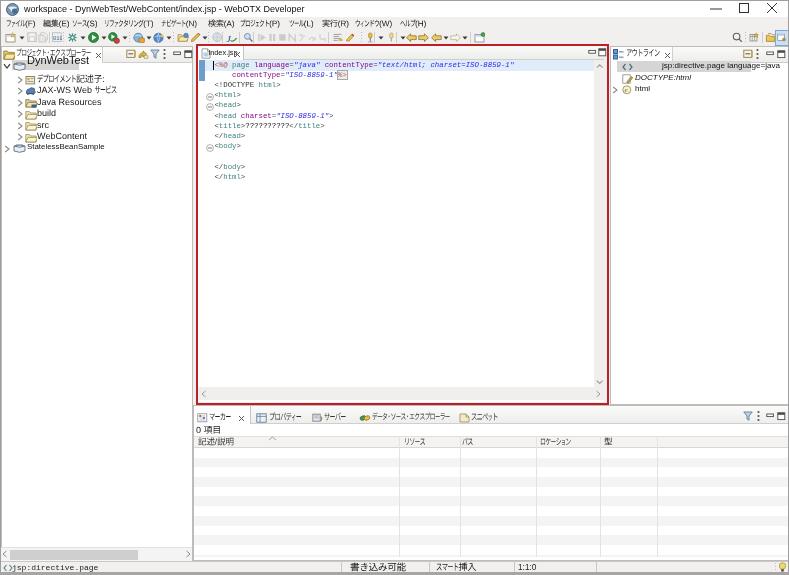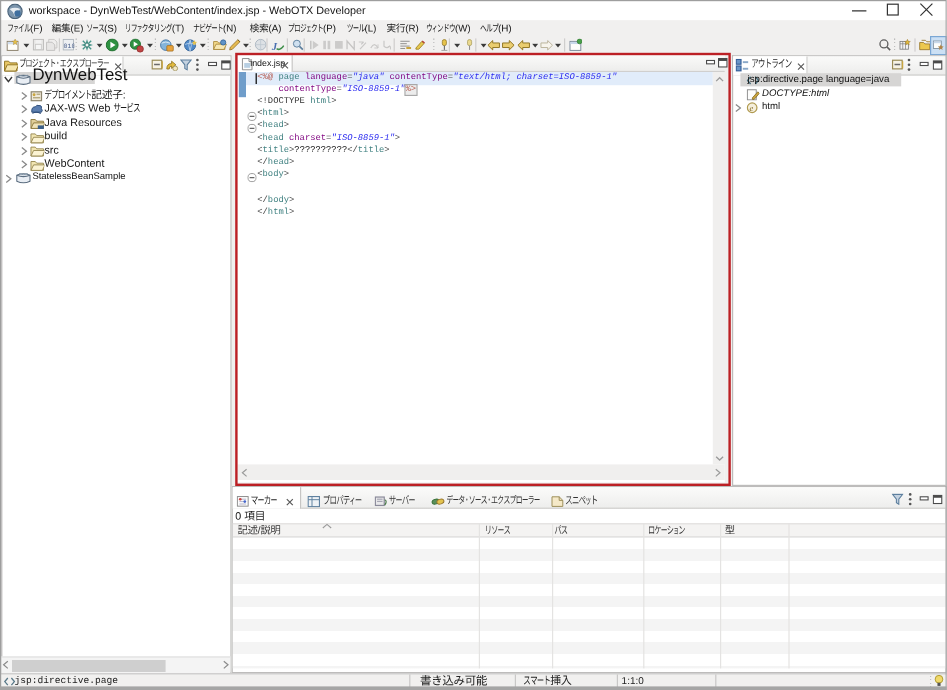--- a/index.html
+++ b/index.html
@@ -287,21 +287,21 @@
   </svg>
 <div class="a" style="left:12px;top:59.8px;width:67px;height:10px;background:#d6d5d4"></div>
 <svg class="a" style="left:3px;top:61.5px;" width="8" height="8" viewBox="0 0 8 8">
     <path d="M1 2.2 L4 6 L7 2.2" stroke="#3a3a3a" fill="none" stroke-width="1.2"></path>
   </svg>
 <svg class="a" style="left:13px;top:60.5px;" width="13" height="11" viewBox="0 0 13 11">
     <path d="M1 3 Q6.5 0.6 12 3 L12 8 Q6.5 10.6 1 8Z" fill="#e9eef4" stroke="#5c6e80" stroke-width="0.9"></path>
     <path d="M1 3 Q6.5 5.4 12 3" fill="none" stroke="#5c6e80" stroke-width="0.9"></path>
     <path d="M3 1.6 Q6.5 3.6 10 1.6" fill="none" stroke="#8294a6" stroke-width="0.8"></path>
   </svg>
-<div class="a t" style="left:27px;top:54px;font-size:14px;color:#111;">DynWebTest</div>
+<div class="a t" style="left:27px;top:54px;font-size:11px;color:#111;">DynWebTest</div>
 <svg class="a" style="left:17px;top:75.5px;" width="6" height="8" viewBox="0 0 6 8">
     <path d="M1.2 1 L5 4 L1.2 7" stroke="#8a8a8a" fill="none" stroke-width="1.1"></path>
   </svg>
 <svg class="a" style="left:25px;top:74.5px;" width="11" height="10" viewBox="0 0 11 10">
     <rect x="1" y="1.5" width="8.6" height="7.4" fill="#efe9da" stroke="#8d856e"></rect>
     <circle cx="3.4" cy="4" r="1.2" fill="#caa53d"></circle>
     <path d="M5.5 3.5 h3 M2.5 6.5 h6" stroke="#9a8b55" stroke-width="0.8"></path>
   </svg>
 <svg class="a" style="left:37px;top:74.6px;overflow:visible" width="69" height="12">
     <path transform="translate(0,7.0)" d="M1.3 -6.6V-5.8C1.4 -5.8 1.6 -5.9 1.8 -5.9C2.2 -5.9 3.7 -5.9 4 -5.9C4.2 -5.9 4.4 -5.8 4.6 -5.8V-6.6C4.4 -6.5 4.2 -6.5 4 -6.5C3.7 -6.5 2.2 -6.5 1.8 -6.5C1.6 -6.5 1.4 -6.6 1.3 -6.6ZM4.9 -7.3 4.6 -7.1C4.7 -6.8 5 -6.2 5.1 -5.9L5.4 -6.1C5.3 -6.4 5.1 -7 4.9 -7.3ZM5.6 -7.7 5.3 -7.5C5.4 -7.1 5.6 -6.6 5.8 -6.2L6.1 -6.4C6 -6.8 5.8 -7.3 5.6 -7.7ZM0.5 -4.3V-3.6C0.7 -3.6 0.9 -3.6 1.1 -3.6H2.9C2.9 -2.7 2.9 -2 2.6 -1.4C2.3 -0.8 1.9 -0.3 1.4 0L1.9 0.5C2.4 0.1 2.9 -0.5 3.1 -1.1C3.3 -1.8 3.4 -2.6 3.5 -3.6H5.2C5.3 -3.6 5.5 -3.6 5.6 -3.6V-4.3C5.5 -4.3 5.3 -4.3 5.2 -4.3C4.8 -4.3 1.4 -4.3 1.1 -4.3C0.9 -4.3 0.7 -4.3 0.5 -4.3Z M10.6 -6.5C10.6 -6.8 10.8 -7.1 11 -7.1C11.3 -7.1 11.4 -6.8 11.4 -6.5C11.4 -6.1 11.3 -5.9 11 -5.9C10.8 -5.9 10.6 -6.1 10.6 -6.5ZM10.3 -6.5C10.3 -6.4 10.3 -6.3 10.4 -6.2L10.2 -6.2C9.9 -6.2 7.4 -6.2 7 -6.2C6.8 -6.2 6.6 -6.2 6.4 -6.2V-5.4C6.6 -5.4 6.8 -5.5 7 -5.5C7.4 -5.5 9.8 -5.5 10.2 -5.5C10.1 -4.6 9.8 -3.3 9.4 -2.5C8.9 -1.6 8.2 -0.8 7 -0.4L7.4 0.3C8.5 -0.2 9.3 -1 9.8 -2.1C10.3 -3 10.6 -4.5 10.8 -5.4L10.8 -5.5C10.9 -5.5 10.9 -5.5 11 -5.5C11.4 -5.5 11.7 -5.9 11.7 -6.5C11.7 -7 11.4 -7.5 11 -7.5C10.6 -7.5 10.3 -7 10.3 -6.5Z M12.1 -6.2C12.1 -5.9 12.1 -5.7 12.1 -5.5C12.1 -5.1 12.1 -1.4 12.1 -1C12.1 -0.7 12.1 -0.1 12.1 0.1H12.6L12.6 -0.5H16L16 0.1H16.5C16.5 -0 16.5 -0.7 16.5 -1C16.5 -1.4 16.5 -5 16.5 -5.5C16.5 -5.7 16.5 -5.9 16.5 -6.2C16.3 -6.1 16.1 -6.1 16 -6.1C15.7 -6.1 13 -6.1 12.6 -6.1C12.5 -6.1 12.3 -6.2 12.1 -6.2ZM12.6 -1.2V-5.4H16V-1.2Z M17.3 -3.2 17.5 -2.5C18.4 -2.9 19.3 -3.5 19.9 -4V-0.7C19.9 -0.3 19.9 0.1 19.9 0.3H20.5C20.5 0.1 20.4 -0.3 20.4 -0.7V-4.5C21.1 -5.1 21.7 -5.8 22.1 -6.5L21.7 -7C21.3 -6.3 20.7 -5.5 20 -4.9C19.3 -4.3 18.4 -3.7 17.3 -3.2Z M24.1 -5.5 23.8 -4.9C24.4 -4.4 25.1 -3.7 25.5 -3.1C24.9 -2 24.1 -1 23 -0.3L23.5 0.3C24.6 -0.5 25.3 -1.6 25.9 -2.6C26.5 -2 26.9 -1.3 27.4 -0.6L27.8 -1.2C27.3 -1.9 26.8 -2.6 26.2 -3.2C26.7 -4.1 27 -5.1 27.2 -5.9C27.2 -6.1 27.3 -6.4 27.4 -6.6L26.8 -6.8C26.8 -6.6 26.7 -6.4 26.7 -6.2C26.5 -5.4 26.2 -4.6 25.8 -3.7C25.3 -4.3 24.6 -5 24.1 -5.5Z M29.3 -6.6 29 -6C29.4 -5.6 30.2 -4.6 30.5 -4.2L30.9 -4.7C30.6 -5.2 29.8 -6.2 29.3 -6.6ZM28.8 -0.6 29.1 0.2C30.1 -0.1 30.9 -0.7 31.6 -1.2C32.5 -2.1 33.2 -3.3 33.7 -4.4L33.4 -5.2C33 -4.1 32.2 -2.8 31.3 -1.9C30.7 -1.3 29.9 -0.8 28.8 -0.6Z M35.6 -0.8C35.6 -0.5 35.6 -0 35.5 0.3H36.1C36.1 -0 36.1 -0.5 36.1 -0.8L36.1 -3.8C36.8 -3.4 37.9 -2.8 38.6 -2.3L38.8 -3.1C38.1 -3.6 36.9 -4.2 36.1 -4.6V-6C36.1 -6.3 36.1 -6.7 36.1 -7H35.5C35.6 -6.7 35.6 -6.3 35.6 -6C35.6 -5.3 35.6 -1.3 35.6 -0.8Z M39.8 -4.8V-4.3H42.6V-4.8ZM39.9 -7.2V-6.7H42.7V-7.2ZM39.8 -3.6V-3.1H42.6V-3.6ZM39.4 -6.1V-5.5H43V-6.1ZM43.4 -7.1V-6.4H46.6V-4.1H43.5V-0.4C43.5 0.4 43.8 0.6 44.7 0.6C44.9 0.6 46.3 0.6 46.5 0.6C47.4 0.6 47.6 0.2 47.7 -1.2C47.5 -1.3 47.3 -1.4 47.1 -1.5C47 -0.3 47 -0 46.5 -0C46.2 -0 45 -0 44.8 -0C44.3 -0 44.2 -0.1 44.2 -0.4V-3.5H46.6V-3H47.2V-7.1ZM39.8 -2.4V0.6H40.4V0.2H42.6V-2.4ZM40.4 -1.9H42V-0.4H40.4Z M51.7 -4.6C51.5 -3.5 51.1 -2.5 50.5 -1.8C50.7 -1.7 51 -1.5 51.1 -1.4C51.7 -2.2 52.1 -3.3 52.4 -4.4ZM54.5 -4.4C55 -3.5 55.5 -2.3 55.7 -1.5L56.3 -1.7C56.1 -2.5 55.6 -3.7 55.1 -4.6ZM54.4 -7.2C54.8 -6.9 55.3 -6.4 55.5 -6.1L56 -6.5C55.8 -6.8 55.3 -7.3 54.9 -7.6ZM48.3 -6.9C48.9 -6.5 49.6 -5.9 49.9 -5.5L50.4 -5.9C50.1 -6.4 49.4 -7 48.8 -7.3ZM53.1 -7.5V-5.9H50.7V-5.2H53.1V-0.6H53.8V-5.2H56.3V-5.9H53.8V-7.5ZM50.1 -4H48.2V-3.4H49.5V-1.1C49 -0.7 48.5 -0.3 48.1 -0L48.5 0.6C49 0.2 49.4 -0.1 49.8 -0.5C50.4 0.2 51.2 0.5 52.4 0.5C53.4 0.6 55.3 0.6 56.2 0.5C56.3 0.3 56.4 -0 56.5 -0.2C55.4 -0.1 53.4 -0.1 52.4 -0.1C51.4 -0.1 50.6 -0.5 50.1 -1.1Z M57.9 -6.9V-6.3H63C62.4 -5.8 61.7 -5.3 61.1 -5H60.7V-3.5H56.9V-2.9H60.7V-0.2C60.7 0 60.6 0 60.4 0.1C60.2 0.1 59.6 0.1 58.9 0C59 0.2 59.1 0.5 59.1 0.7C60 0.7 60.6 0.7 60.9 0.6C61.3 0.5 61.4 0.3 61.4 -0.2V-2.9H65.1V-3.5H61.4V-4.4C62.4 -5 63.6 -5.8 64.4 -6.6L63.8 -7L63.7 -6.9Z M66.1 -3.8V-4.8H66.9V-3.8ZM66.1 0V-0.9H66.9V0Z" fill="#1a1a1a"></path>
@@ -465,21 +465,21 @@
     <rect x="0.8" y="1" width="6.6" height="2.6" fill="#fff" stroke="#4a4a4a" stroke-width="0.9"></rect>
   </svg>
 <svg class="a" style="left:777px;top:49.5px;" width="9" height="9" viewBox="0 0 9 9">
     <rect x="0.8" y="0.8" width="7" height="6.8" fill="#fff" stroke="#4a4a4a" stroke-width="0.9"></rect>
     <rect x="0.8" y="0.8" width="7" height="2" fill="#4a4a4a"></rect>
   </svg>
 <div class="a" style="left:617px;top:60.5px;width:134px;height:11px;background:#d6d5d4"></div>
 <svg class="a" style="left:622px;top:62.5px;" width="11" height="8" viewBox="0 0 11 8">
     <path d="M3.5 1 L1 4 L3.5 7 M7.5 1 L10 4 L7.5 7" stroke="#49707f" fill="none" stroke-width="1.2"></path>
   </svg>
-<div class="a t" style="left:623px;top:61.3px;font-size:8.1px;color:#111;">jsp:directive.page language=java</div>
+<div class="a t" style="left:662px;top:61.3px;font-size:8.1px;color:#111;">jsp:directive.page language=java</div>
 <svg class="a" style="left:622px;top:73.5px;" width="11" height="10" viewBox="0 0 11 10">
     <rect x="0.8" y="0.8" width="7.4" height="8.4" fill="#fdfdfc" stroke="#8a8a8a" stroke-width="0.8"></rect>
     <path d="M5 7.5 L9.5 2.5 L10.8 3.8 L6.5 8.8 L5 8.8Z" fill="#caa53d" stroke="#7a5f17" stroke-width="0.6"></path>
   </svg>
 <div class="a t" style="left:635px;top:72.8px;font-size:8.0px;color:#111;font-style:italic;">DOCTYPE:html</div>
 <svg class="a" style="left:612px;top:85.5px;" width="6" height="8" viewBox="0 0 6 8">
     <path d="M1.2 1 L5 4 L1.2 7" stroke="#8a8a8a" fill="none" stroke-width="1.1"></path>
   </svg>
 <svg class="a" style="left:622px;top:84.8px;" width="10" height="10" viewBox="0 0 10 10">
     <circle cx="4.8" cy="4.8" r="4" fill="#f5efdc" stroke="#b09a50"></circle>

